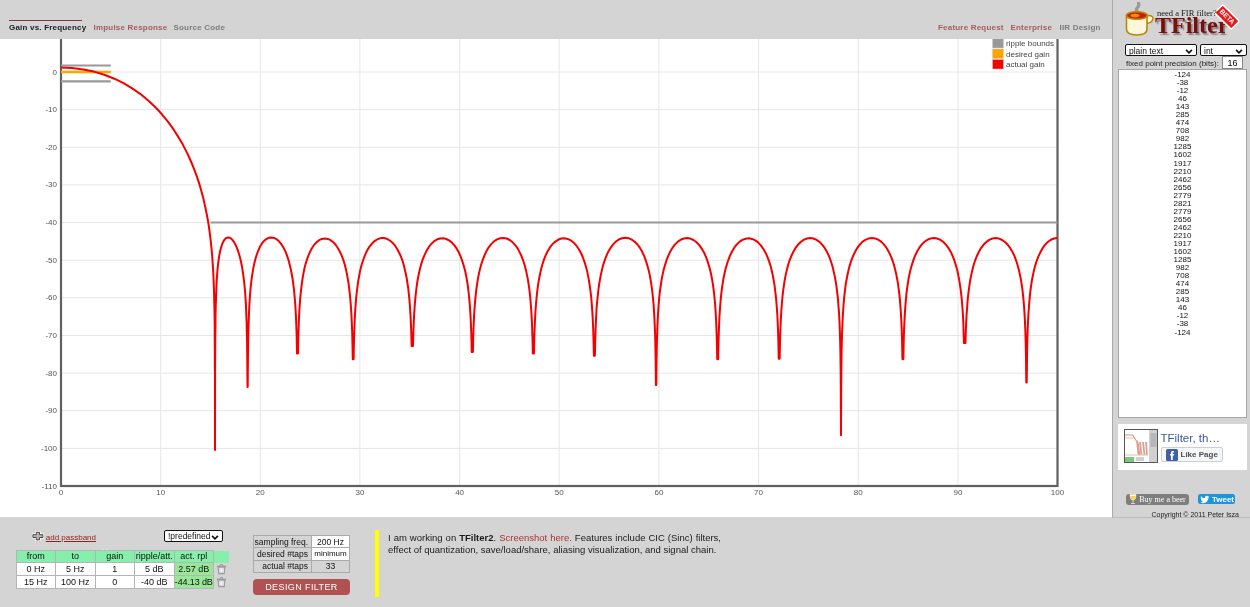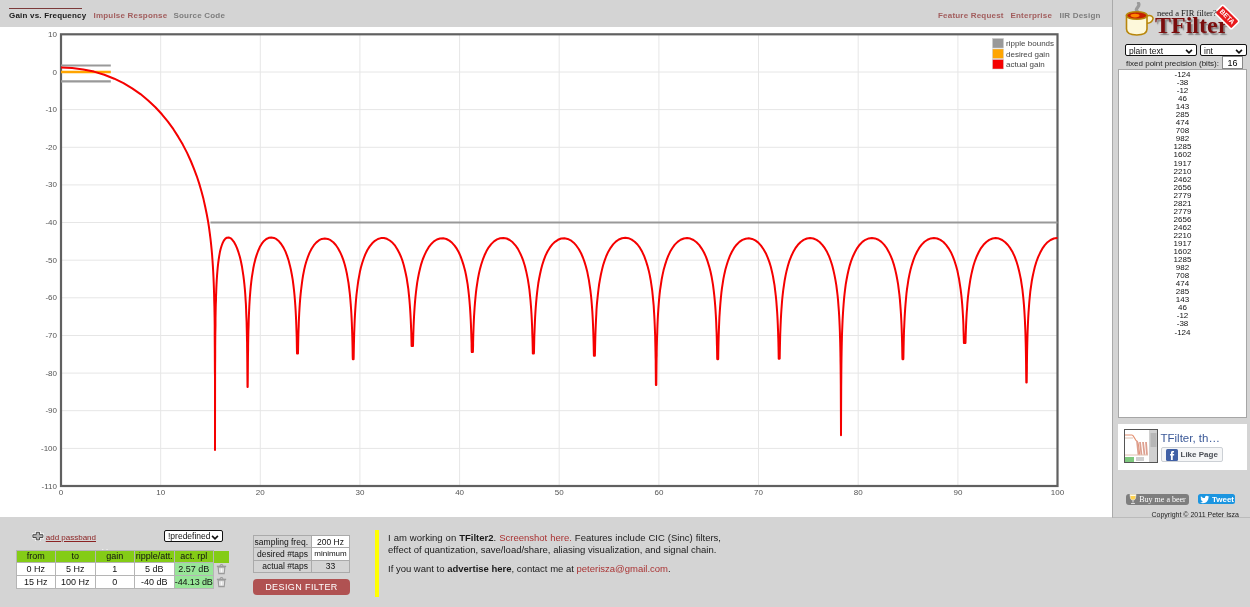--- a/index.html
+++ b/index.html
@@ -1,16 +1,16 @@
 <!DOCTYPE html>
 <html><head><meta charset="utf-8"><title>TFilter</title><style>
 * { margin:0; padding:0; box-sizing:border-box; }
 html,body { width:1250px; height:607px; background:#d4d4d4; font-family:"Liberation Sans",sans-serif; position:relative; overflow:hidden; }
 #panel { position:absolute; left:0; top:23px; width:1112px; height:494px; background:#fff; }
-#tabs { position:absolute; left:0; top:4px; width:1113px; height:23px; background:#d4d4d4; }
+#tabs { position:absolute; left:0; top:16px; width:1113px; height:23px; background:#d4d4d4; }
 .tab { position:absolute; top:7px; font-size:8px; font-weight:bold; letter-spacing:0.2px; }
 #sidebar { position:absolute; left:1112px; top:0; width:138px; height:518px; background:#d4d4d4; border-left:1px solid #aaa; border-bottom:1px solid #bbb; }
 .sel { position:absolute; background:#fff; border:1px solid #111; border-radius:2px; font-size:8.5px; color:#111; padding:1px 3px; white-space:nowrap; }
 .cv { position:absolute; right:3px; top:4px; }
 #coefbox { position:absolute; left:5px; top:69px; width:129px; height:349px; background:#fff; border:1px solid #a6a6a6; font-size:8px; line-height:8.05px; text-align:center; padding-top:1px; color:#111; }
 #fbbox { position:absolute; left:5px; top:424px; width:129px; height:46px; background:#fff; }
 #bandtbl { position:absolute; left:15.5px; top:550px; border-collapse:collapse; font-size:9px; color:#111; }
 #bandtbl td { line-height:11px; border:1px solid #b5b5b5; text-align:center; width:39.5px; white-space:nowrap; font-size:9px; padding:0; }
 #samptbl { position:absolute; left:253px; top:535px; border-collapse:collapse; font-size:8.5px; color:#111; white-space:nowrap; }
 #samptbl td { border:1px solid #aaa; }
@@ -150,21 +150,21 @@
       </svg> <span style="text-decoration:underline">add passband</span></div>
 <div style="position:absolute;left:99px;top:549px;font-size:8px;color:#8b2323;white-space:nowrap"><svg width="12" height="10" viewBox="0 0 12 10" style="vertical-align:-1.5px">
         <path d="M4.3 1.3h3.2v2.4h3.4v2.8H7.5v2.4H4.3V6.5H.9V3.7h3.4z" fill="#b4b4b4" stroke="#fff" stroke-width="2.2"></path>
         <path d="M4.3 1.3h3.2v2.4h3.4v2.8H7.5v2.4H4.3V6.5H.9V3.7h3.4z" fill="#b4b4b4" stroke="#4a4a4a" stroke-width="1"></path>
       </svg> <span style="text-decoration:underline">add stopband</span></div>
 <div class="sel" style="left:164px;top:529.5px;width:58.5px;height:12.5px;font-size:8.5px;line-height:9.5px;padding:1px 2px 0 3px">!predefined<svg class="cv" width="8" height="5" viewBox="0 0 9 6">
         <path d="M1 1l3.5 3.5L8 1" fill="none" stroke="#111" stroke-width="2"></path>
       </svg></div>
 <table id="bandtbl" cellspacing="0">
 <tbody>
-        <tr style="background:#84cc16;height:10.5px;font-size:9px">
+        <tr style="background:#86efac;height:10.5px;font-size:9px">
           <td>from</td>
           <td>to</td>
           <td>gain</td>
           <td>ripple/att.</td>
           <td>act. rpl</td>
           <td style="border:none;width:15.5px"></td>
         </tr>
 <tr style="background:#fff;height:13.2px">
           <td>0 Hz</td>
           <td>5 Hz</td>
@@ -214,15 +214,14 @@
 <tr style="height:12.3px">
           <td style="text-align:right;padding-right:3px">actual #taps</td>
           <td style="text-align:center">33</td>
         </tr>
 </tbody>
     </table>
 <div style="position:absolute;left:253px;top:579px;width:97px;height:16px;background:#b05252;border-radius:4px;color:#fff;font-size:9px;font-weight:normal;letter-spacing:0.4px;text-align:center;line-height:16px">DESIGN FILTER</div>
 <div style="position:absolute;left:375px;top:530px;width:3.5px;height:67px;background:#ff0"></div>
 <div style="position:absolute;left:388px;top:532px;width:333px;font-size:9.5px;color:#1a1a1a;line-height:11.5px">
 <p style="text-align:justify">I am working on <b>TFilter2</b>. <span style="color:#a33">Screenshot here.</span> Features include CIC (Sinc) filters, effect of quantization, save/load/share, aliasing visualization, and signal chain.</p>
-<p style="margin-top:7.8px">If you want to <b>advertise here</b>, contact me at <span style="color:#a33">peterisza@gmail.com</span>.</p>
 </div>
 </div>
 
 </body></html>

